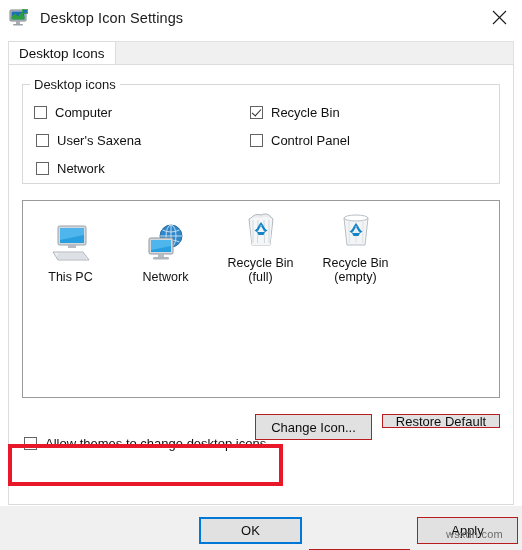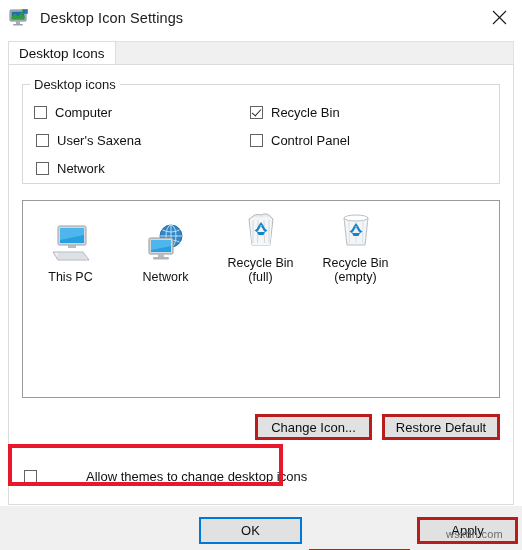--- a/index.html
+++ b/index.html
@@ -166,21 +166,21 @@
     font-size: 12.5px;
     color: #111;
     text-align: center;
     line-height: 14px;
     white-space: pre-line;
   }
 
   
   .btn {
     background: #e1e1e1;
-    border: 3px solid #b91c1c;
+    border: 1px solid #b91c1c;
     box-sizing: border-box;
     font-family: "Liberation Sans", sans-serif;
     font-size: 13px;
     color: #0e0e0e;
     display: flex;
     align-items: center;
     justify-content: center;
     position: absolute;
   }
   .btn.focused {
@@ -346,25 +346,25 @@
       <div class="icon-caption">Recycle Bin
 (empty)</div>
     </div>
 
   </div>
 </div>
 
 <div class="btn" style="left:255px; top:414px; width:117px; height:26px;">
   <span>Change Icon...</span>
 </div>
-<div class="btn" style="left:382px; top:414px; width:118px; height:26px;">
+<div class="btn" style="left:382px; top:414px; width:118px; height:14px;">
   <span>Restore Default</span>
 </div>
 
-<div class="cb-row" style="left:24px; top:469px;gap:41px;">
+<div class="cb-row" style="left:24px; top:436px;">
   <span class="cbox"></span>
   <span class="cb-label">Allow themes to change desktop icons</span>
 </div>
 <div class="annot"></div>
 
 <div class="footer"></div>
 <div class="btn focused" style="left:199px; top:517px; width:103px; height:27px;text-align:center;">
   <span>OK</span>
 </div>
 <div class="btn" style="left:309px; top:517px; width:101px; height:27px;margin-top:32px;">

